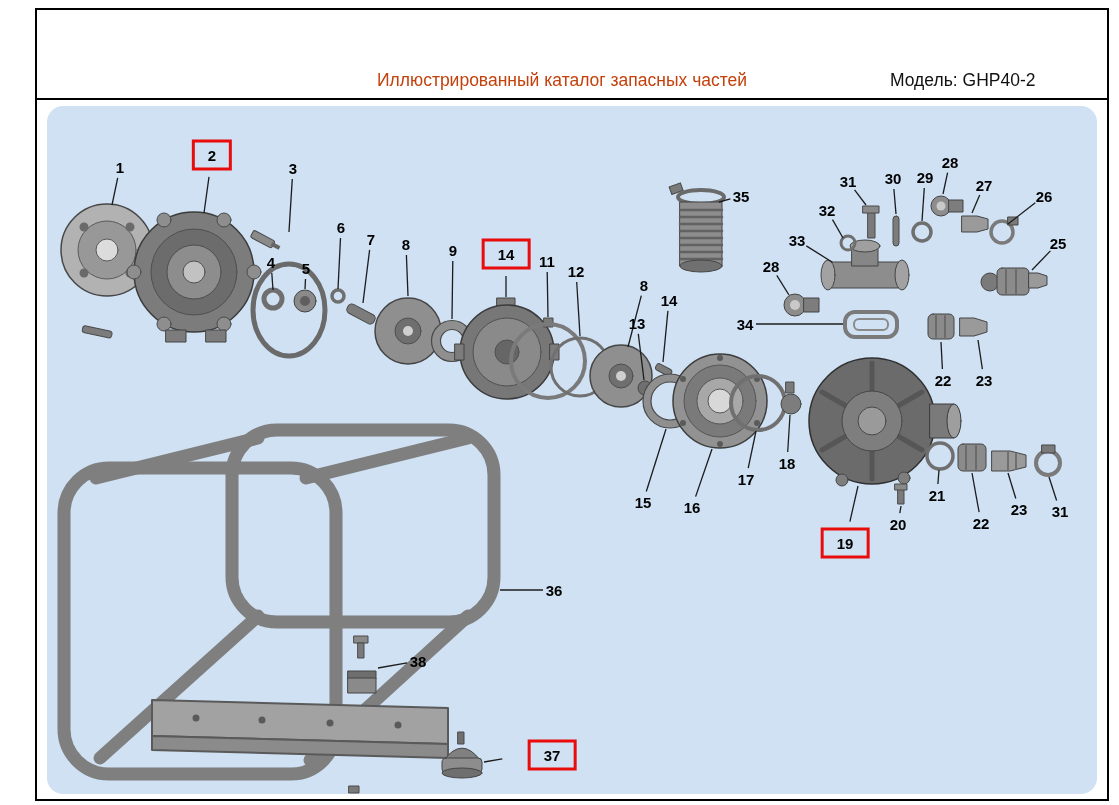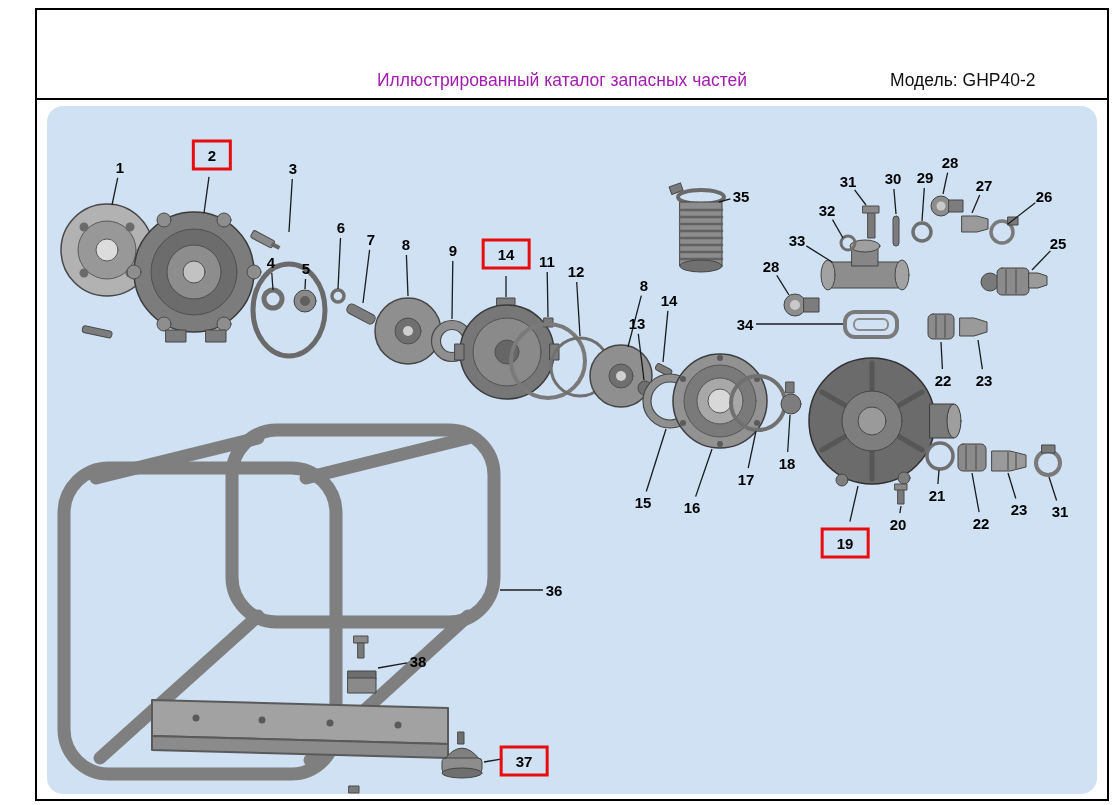--- a/index.html
+++ b/index.html
@@ -12,21 +12,21 @@
   
   .logo { position:absolute; left:52px; top:14px; color:#000; }
   .logo-name { font-family:"Liberation Serif", serif; font-weight:bold; font-style:italic;
                font-size:34px; line-height:1.05; letter-spacing:1px; }
   .logo-name::first-letter { font-size:50px; }
   .logo-reg { font-size:11px; vertical-align:20px; font-style:normal; }
   .logo-tagline-wrap { margin-left:60px; margin-top:-3px; }
   .logo-tagline { font-family:"Liberation Serif", serif; font-weight:bold; font-style:italic;
                   font-size:20px; color:#6b6b00; display:inline-block;
                   border-bottom:2.5px solid #7a7a00; padding:0 14px 1px 2px; }
-  .title { position:absolute; left:340px; top:60px; font-size:17.5px; color:#a21caf; }
+  .title { position:absolute; left:340px; top:60px; font-size:17.5px; color:#c2410c; }
   .model { position:absolute; left:853px; top:60px; font-size:17.5px; color:#111; }
   .header-rule { position:absolute; left:-2px; right:-2px; top:88px; border-top:2px solid #000; }
 
   
   .diagram-bg { position:absolute; left:10px; top:96px; width:1050px; height:688px;
                 background:#cfe1f3; border-radius:16px; }
 
   #diagram-svg { position:absolute; left:0; top:0; z-index:2; pointer-events:none; }
 
   #callout-layer { position:absolute; left:0; top:0; width:1119px; height:805px; z-index:3; }
@@ -347,16 +347,16 @@
       <div class="callout" style="left: 950px; top: 162px;">28</div>
       <div class="callout" style="left: 925px; top: 177px;">29</div>
       <div class="callout" style="left: 893px; top: 178px;">30</div>
       <div class="callout" style="left: 848px; top: 181px;">31</div>
       <div class="callout" style="left: 827px; top: 210px;">32</div>
       <div class="callout" style="left: 797px; top: 240px;">33</div>
       <div class="callout" style="left: 771px; top: 266px;">28</div>
       <div class="callout" style="left: 745px; top: 324px;">34</div>
       <div class="callout" style="left: 741px; top: 196px;">35</div>
       <div class="callout" style="left: 554px; top: 590px;">36</div>
-      <div class="callout highlighted" style="left: 524px; top: 755px; margin-top: 6px;">37</div>
+      <div class="callout highlighted" style="left: 552px; top: 755px;">37</div>
       <div class="callout" style="left: 418px; top: 661px;">38</div>
     </div>
 </div>
 
 </body></html>

